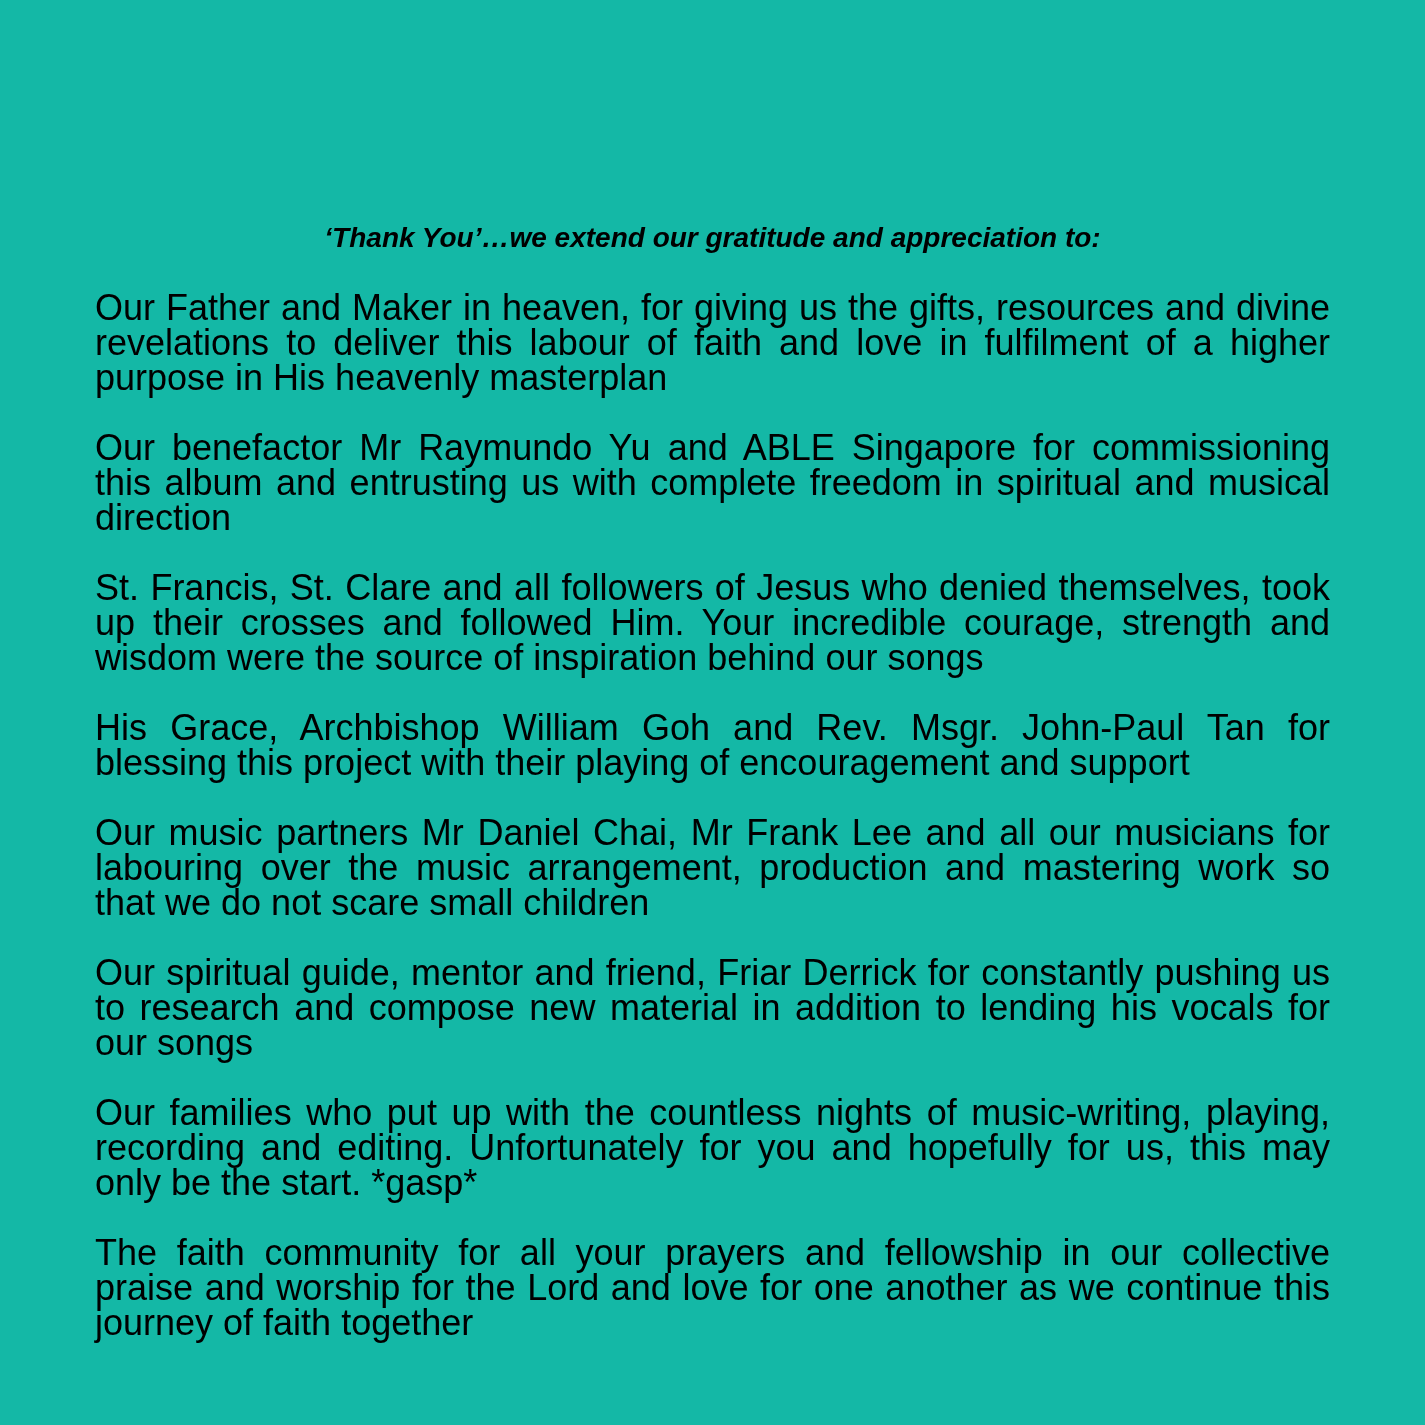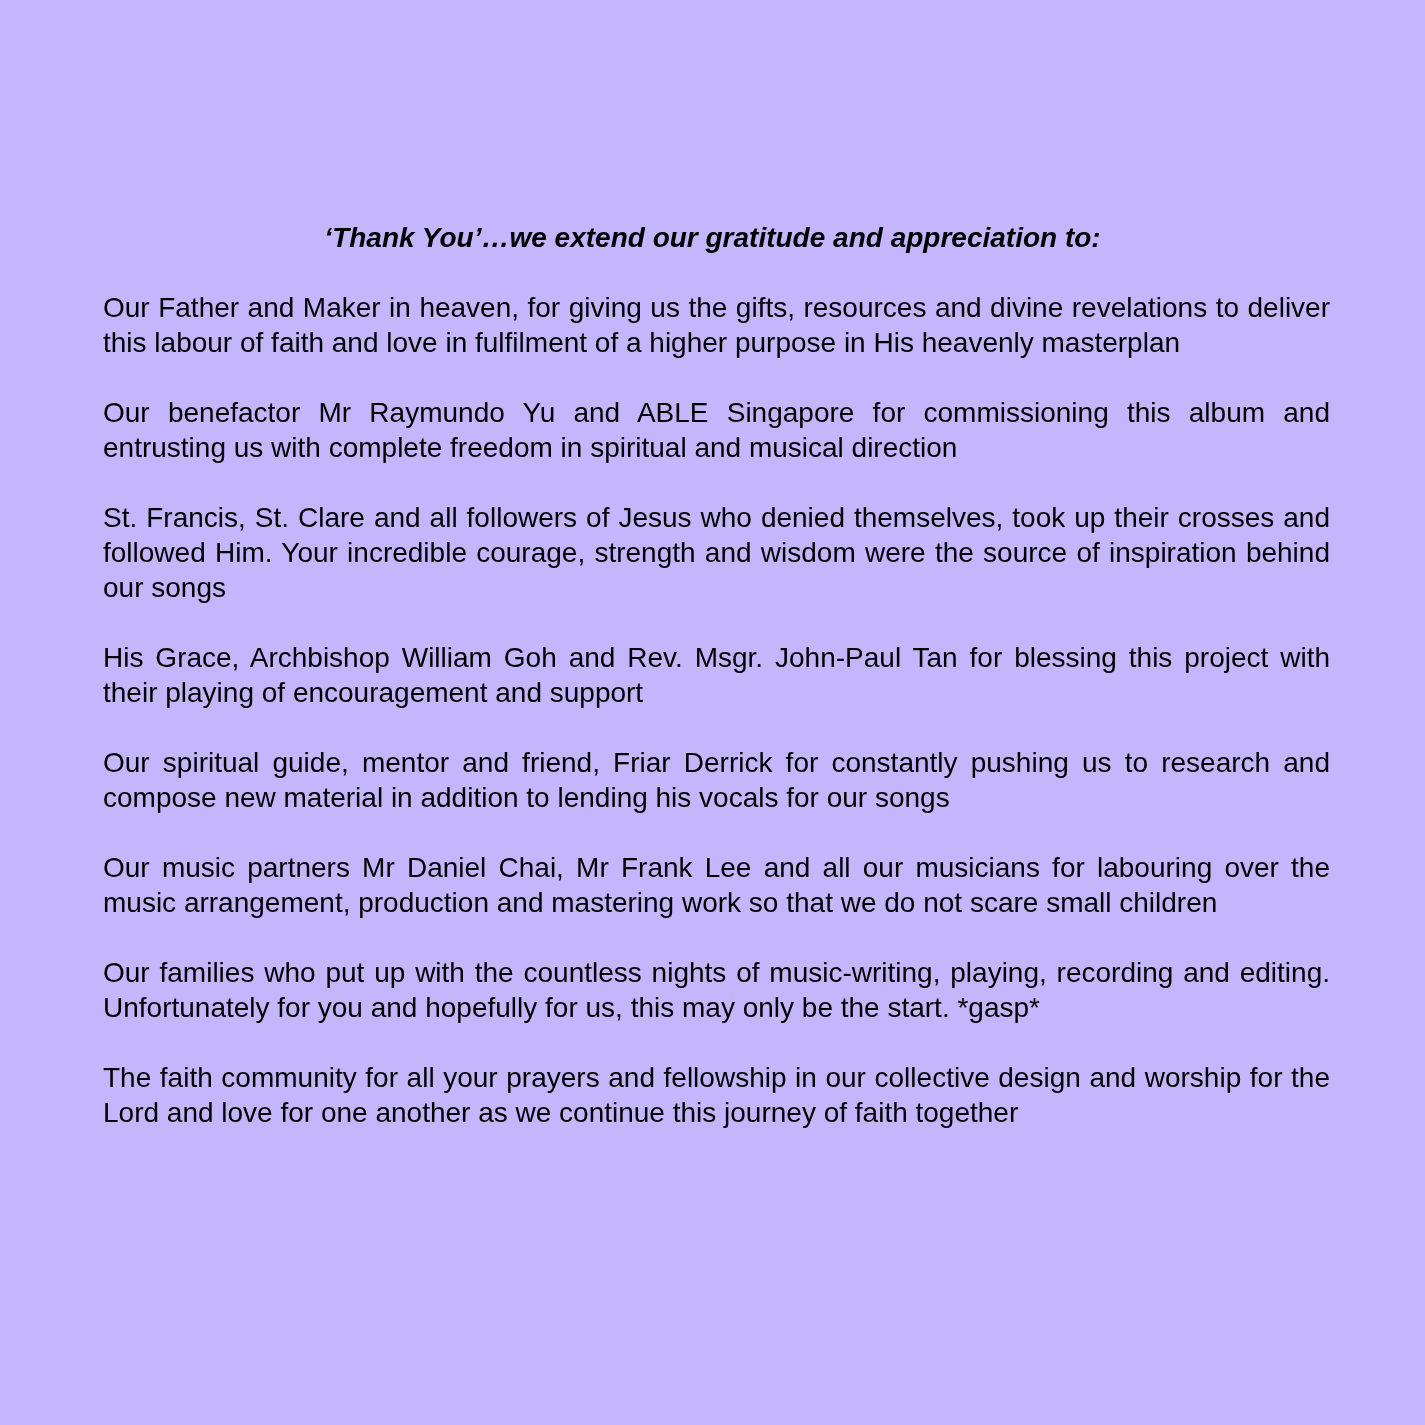--- a/index.html
+++ b/index.html
@@ -10,54 +10,54 @@
     height: 1425px;
     overflow: hidden;
   }
   .page {
     box-sizing: border-box;
     width: 1425px;
     height: 1425px;
     padding: 220px 95px 0 95px;
     font-family: "Liberation Sans", "DejaVu Sans", sans-serif;
     color: #000000;
-    background: #c4b5fd;
+    background: #14b8a6;
   }
   .doc-title {
     font-size: 28px;
     line-height: 35px;
     font-weight: bold;
     font-style: italic;
     text-align: center;
     margin: 0 0 35px 0;
   }
   .para {
-    font-size: 28px;
+    font-size: 36px;
     line-height: 35px;
     text-align: justify;
-    margin: 35px 0 0 8px;
+    margin: 35px 0 0 0;
   }
   .para:first-of-type { margin-top: 35px; }
 </style>
 </head>
 <body>
 
 <div class="page">
   <div class="doc-title">‘Thank You’…we extend our gratitude and appreciation to:</div>
 
   <p class="para">Our Father and Maker in heaven, for giving us the gifts, resources and divine revelations to deliver this labour of faith and love in fulfilment of a higher purpose in His heavenly masterplan</p>
 
   <p class="para">Our benefactor Mr Raymundo Yu and ABLE Singapore for commissioning this album and entrusting us with complete freedom in spiritual and musical direction</p>
 
   <p class="para">St. Francis, St. Clare and all followers of Jesus who denied themselves, took up their crosses and followed Him. Your incredible courage, strength and wisdom were the source of inspiration behind our songs</p>
 
   <p class="para">His Grace, Archbishop William Goh and Rev. Msgr. John-Paul Tan for blessing this project with their playing of encouragement and support</p>
 
+  <p class="para">Our music partners Mr Daniel Chai, Mr Frank Lee and all our musicians for labouring over the music arrangement, production and mastering work so that we do not scare small children</p>
+
   <p class="para">Our spiritual guide, mentor and friend, Friar Derrick for constantly pushing us to research and compose new material in addition to lending his vocals for our songs</p>
-
-  <p class="para">Our music partners Mr Daniel Chai, Mr Frank Lee and all our musicians for labouring over the music arrangement, production and mastering work so that we do not scare small children</p>
 
 
   <p class="para">Our families who put up with the countless nights of music-writing, playing, recording and editing. Unfortunately for you and hopefully for us, this may only be the start. *gasp*</p>
 
 
-  <p class="para">The faith community for all your prayers and fellowship in our collective design and worship for the Lord and love for one another as we continue this journey of faith together</p>
+  <p class="para">The faith community for all your prayers and fellowship in our collective praise and worship for the Lord and love for one another as we continue this journey of faith together</p>
 </div>
 
 </body></html>

